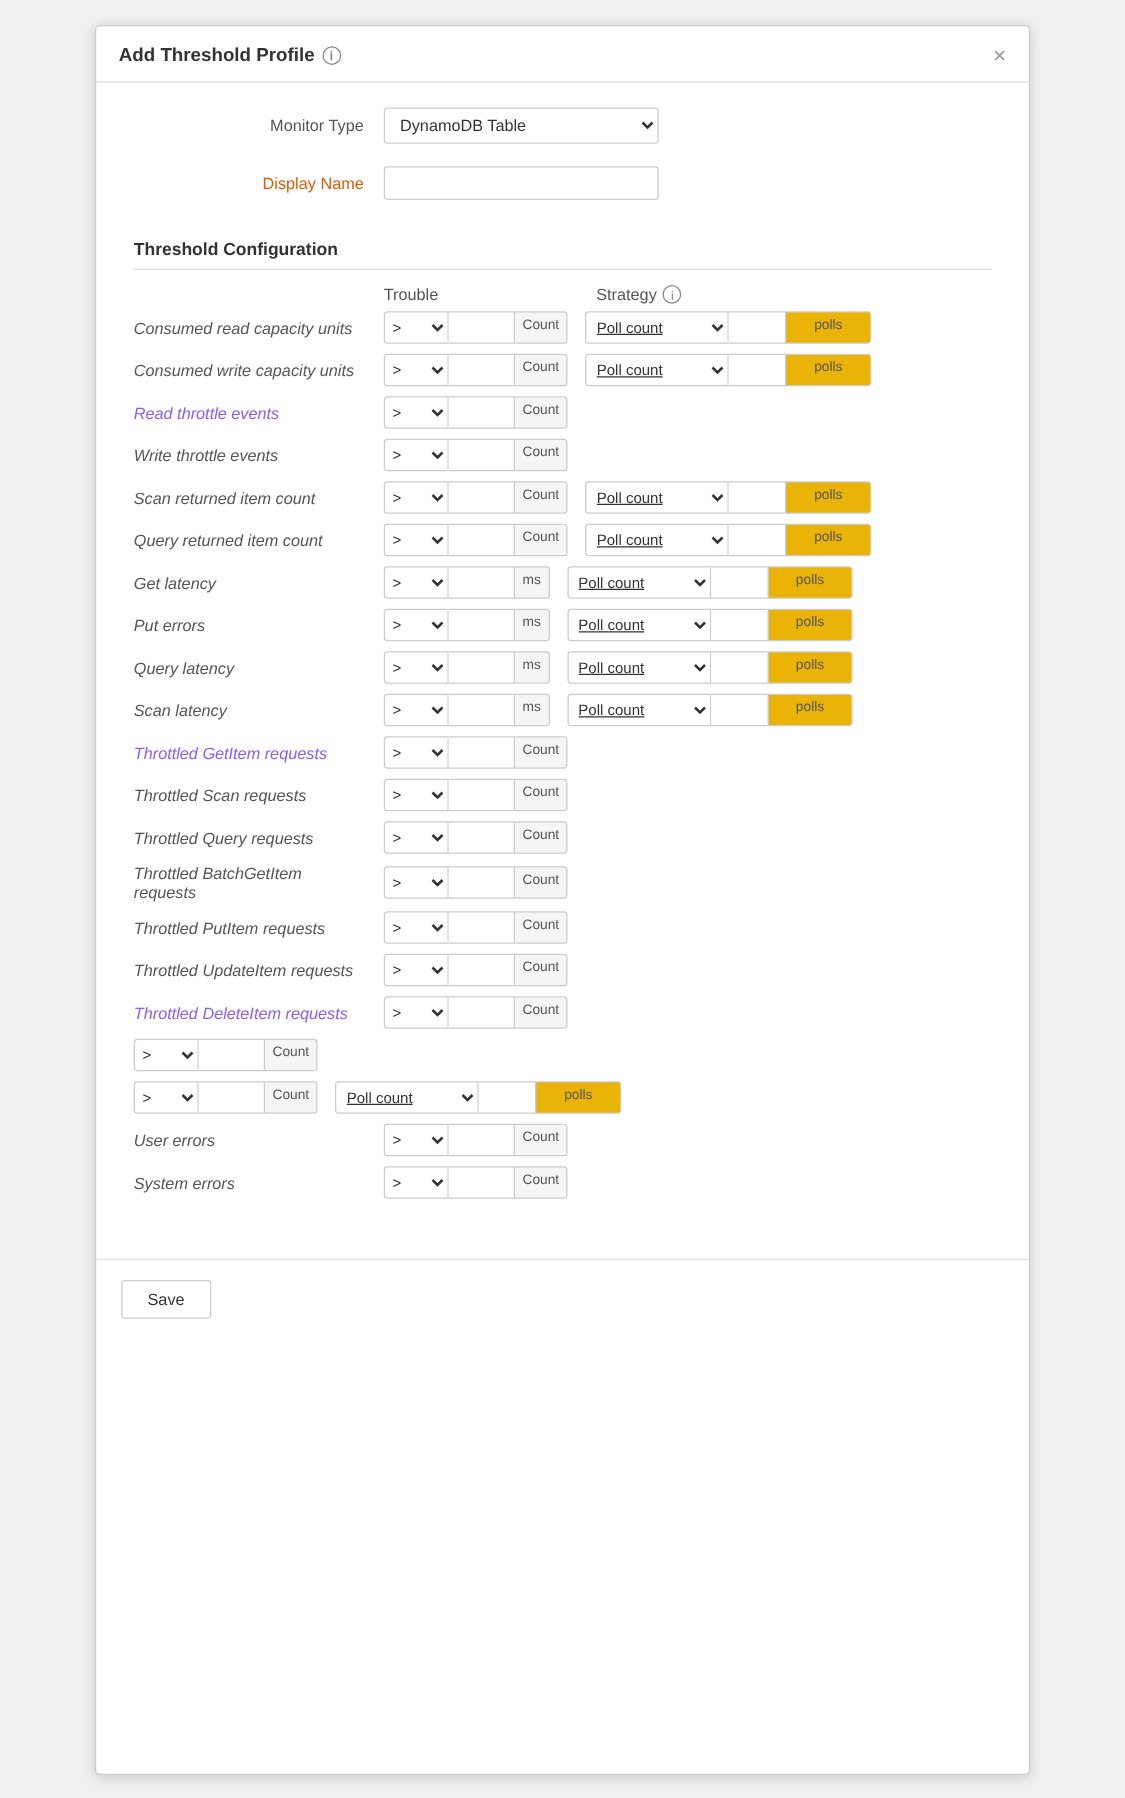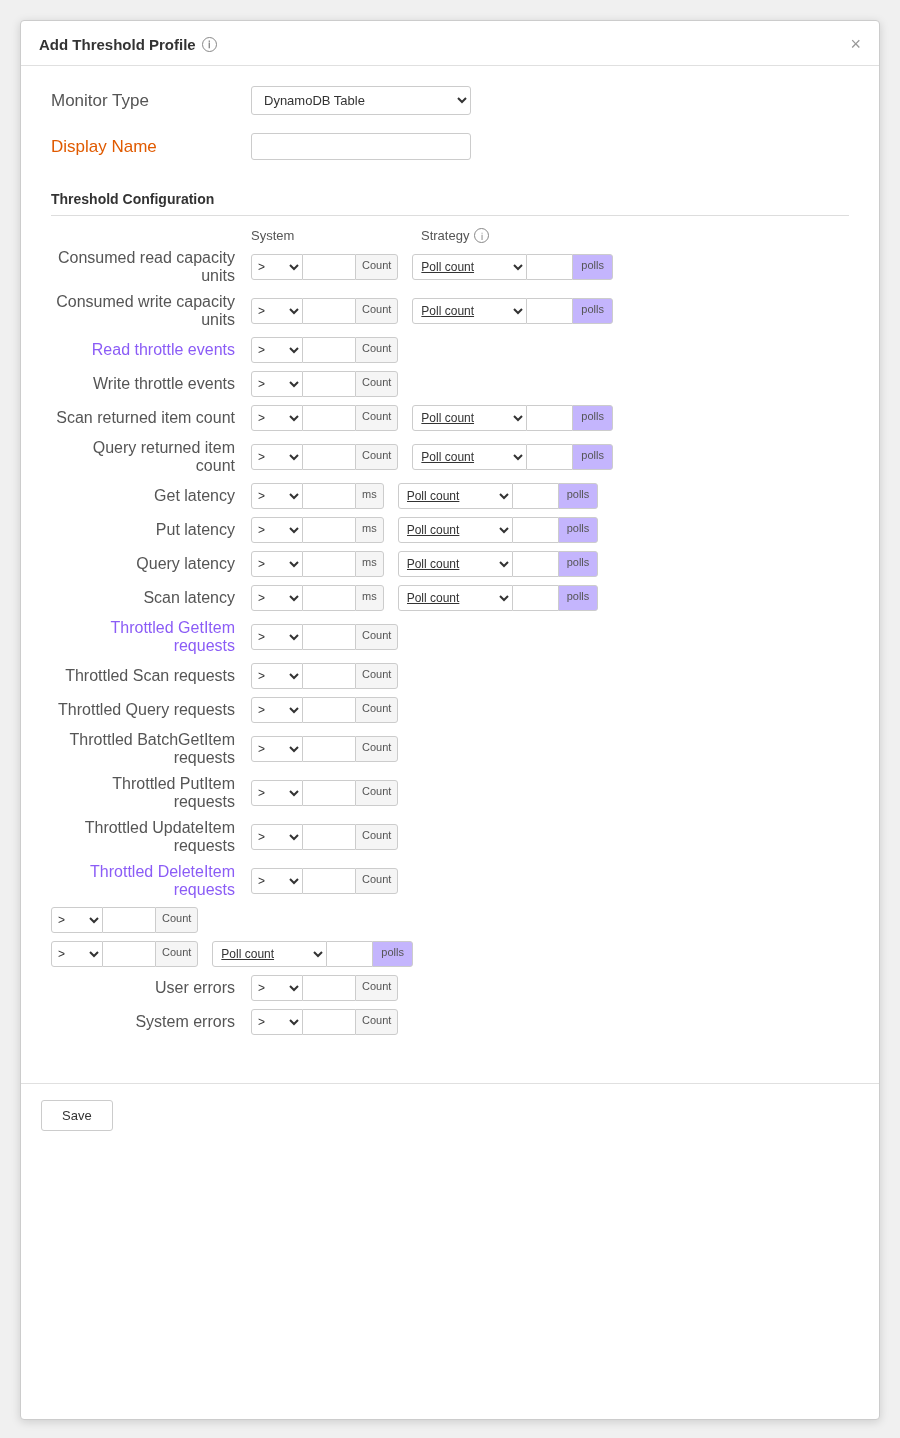--- a/index.html
+++ b/index.html
@@ -10,21 +10,21 @@
       display: flex;
       justify-content: center;
       align-items: flex-start;
       min-height: 100vh;
       padding: 20px;
     }
     .dialog {
       background: #fff;
       border: 1px solid #ccc;
       border-radius: 4px;
-      width: 860px;
+      width: 748px;
       min-height: 1400px;
       position: relative;
       box-shadow: 0 2px 10px rgba(0,0,0,0.15);
     }
     .dialog-header {
       display: flex;
       justify-content: space-between;
       align-items: center;
       padding: 14px 18px 12px;
       border-bottom: 1px solid #e0e0e0;
@@ -60,24 +60,24 @@
     .form-body {
       padding: 20px 30px;
     }
     .form-row {
       display: flex;
       align-items: center;
       margin-bottom: 18px;
     }
     .form-label {
       width: 200px;
-      text-align: left;
+      text-align: right;
       padding-right: 16px;
       color: #555;
-      font-size: 17px;
+      font-size: 13px;
     }
     .form-label.required {
       color: #e05a00;
     }
     .monitor-type-select {
       width: 220px;
       padding: 5px 8px;
       border: 1px solid #ccc;
       border-radius: 3px;
       background: #fff;
@@ -121,25 +121,26 @@
       align-items: center;
       gap: 5px;
     }
     .threshold-row {
       display: flex;
       align-items: center;
       margin-bottom: 8px;
     }
     .row-label {
       width: 200px;
-      text-align: right;
+      text-align: left;
       padding-right: 16px;
       color: #555;
-      font-size: 16px;
+      font-size: 13px;
       flex-shrink: 0;
+      font-style: italic;
     }
     .row-label.highlight {
       color: #8b5cf6;
     }
     .op-select {
       width: 52px;
       padding: 4px 2px;
       border: 1px solid #ccc;
       border-radius: 3px;
       background: #fff;
@@ -179,24 +180,24 @@
     .poll-value-input {
       width: 45px;
       padding: 4px 5px;
       border: 1px solid #ccc;
       border-left: none;
       border-right: none;
       font-size: 12px;
       text-align: center;
     }
     .polls-btn {
-      padding: 4px 8px;
+      padding: 4px 22px;
       border: 1px solid #ccc;
       border-radius: 0 3px 3px 0;
-      background: #c4b5fd;
+      background: #eab308;
       font-size: 11px;
       color: #555;
       cursor: default;
     }
     .footer {
       padding: 16px 20px;
       border-top: 1px solid #e0e0e0;
       margin-top: 20px;
     }
     .save-btn {
@@ -262,21 +263,21 @@
 
     <div class="form-row">
       <div class="form-label required">Display Name</div>
       <input class="display-name-input" type="text" style="">
     </div>
 
     <div style="margin-top: 31px;">
       <div class="section-header">Threshold Configuration</div>
 
       <div class="col-headers">
-        <div class="col-header-trouble">System</div>
+        <div class="col-header-trouble">Trouble</div>
         <div class="col-header-strategy">
           <span>Strategy</span>
           <span class="info-icon">ℹ</span>
         </div>
       </div>
 
       <div id="threshold-rows-container">
           <div class="threshold-row">
             <div class="row-label">Consumed read capacity units</div>
             <div class="trouble-input-group">
@@ -352,21 +353,21 @@
               <input type="text" class="value-input" style="">
               <span class="unit-btn">ms</span>
             </div>
             <div class="strategy-input-group">
               <select class="strategy-select"><option>Poll count</option><option>All polls</option></select>
               <input type="text" class="poll-value-input" style="">
               <span class="polls-btn">polls</span>
             </div>
           </div>
           <div class="threshold-row">
-            <div class="row-label">Put latency</div>
+            <div class="row-label">Put errors</div>
             <div class="trouble-input-group">
               <select class="op-select"><option>&gt;</option><option>&gt;=</option><option>&lt;</option><option>&lt;=</option><option>=</option></select>
               <input type="text" class="value-input" style="">
               <span class="unit-btn">ms</span>
             </div>
             <div class="strategy-input-group">
               <select class="strategy-select"><option>Poll count</option><option>All polls</option></select>
               <input type="text" class="poll-value-input" style="">
               <span class="polls-btn">polls</span>
             </div>

